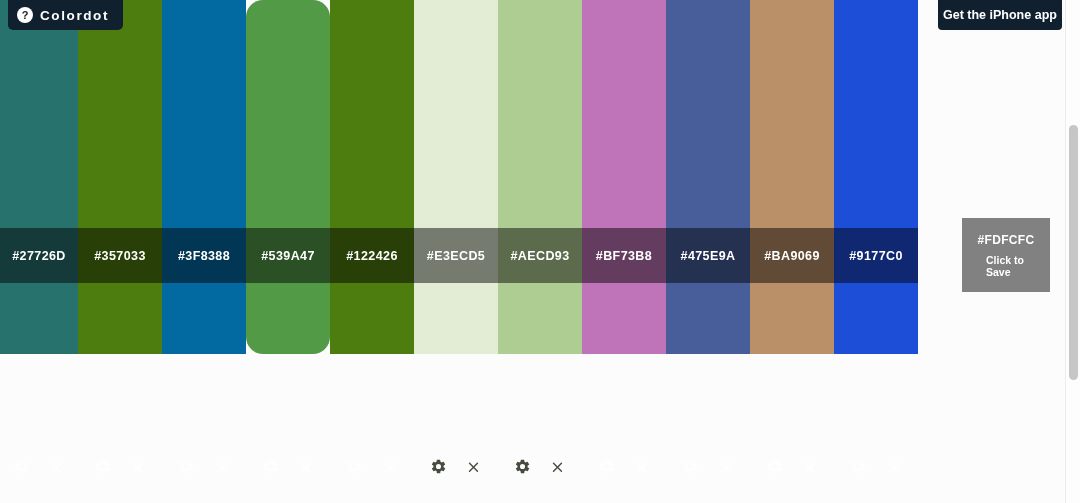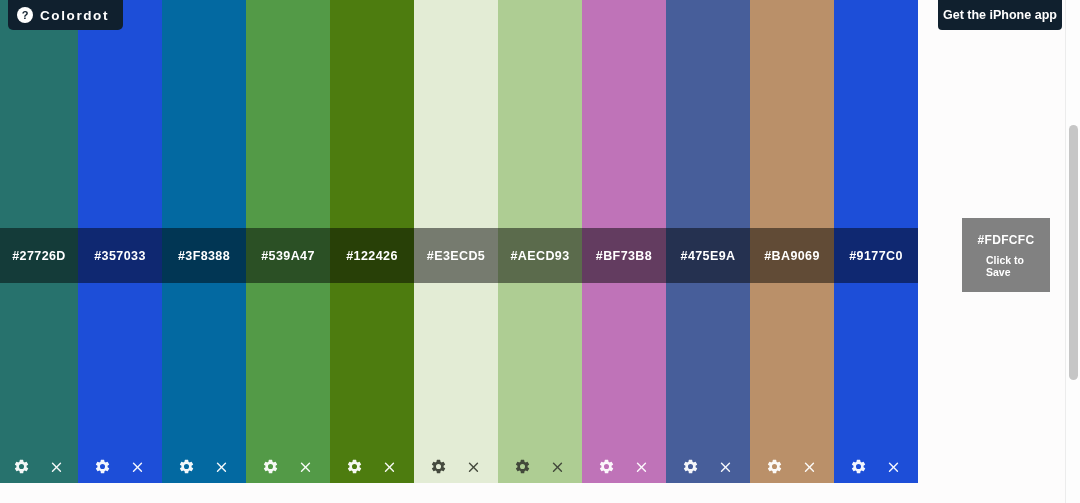--- a/index.html
+++ b/index.html
@@ -12,21 +12,21 @@
   #app { position: relative; width: 1080px; height: 503px; }
 
   
   #columns {
     position: absolute; left: 0; top: 0;
     width: 918px; height: 503px;
     display: flex;
   }
   .color-col {
     position: relative;
-    height: 483px;
+    height: 354px;
     flex: 0 0 auto;
   }
   .col-strip {
     position: absolute;
     left: 0; right: 0;
     top: 228px; height: 55px;
     background: rgba(0,0,0,0.48);
     display: flex;
     align-items: center;
     justify-content: center;
@@ -172,21 +172,21 @@
               <path d="M19.14 12.94a7.14 7.14 0 0 0 .06-.94 7.14 7.14 0 0 0-.06-.94l2.03-1.58a.5.5 0 0 0 .12-.62l-1.92-3.32a.5.5 0 0 0-.6-.22l-2.39.96a7.02 7.02 0 0 0-1.62-.94l-.36-2.54a.5.5 0 0 0-.5-.42h-3.84a.5.5 0 0 0-.5.42l-.36 2.54c-.58.24-1.12.56-1.62.94l-2.39-.96a.5.5 0 0 0-.6.22L2.76 8.86a.5.5 0 0 0 .12.62l2.03 1.58c-.04.31-.06.63-.06.94s.02.63.06.94l-2.03 1.58a.5.5 0 0 0-.12.62l1.92 3.32c.12.22.38.3.6.22l2.39-.96c.5.38 1.04.7 1.62.94l.36 2.54c.04.24.25.42.5.42h3.84c.25 0 .46-.18.5-.42l.36-2.54c.58-.24 1.12-.56 1.62-.94l2.39.96c.22.08.48 0 .6-.22l1.92-3.32a.5.5 0 0 0-.12-.62l-2.03-1.58zM12 15.6A3.6 3.6 0 1 1 12 8.4a3.6 3.6 0 0 1 0 7.2z"></path>
             </svg>
           </span>
           <span class="act-icon">
             <svg viewBox="0 0 24 24">
               <path d="M18.3 6.71a1 1 0 0 0-1.41 0L12 11.59 7.11 6.7A1 1 0 1 0 5.7 8.11L10.59 13 5.7 17.89a1 1 0 1 0 1.41 1.41L12 14.41l4.89 4.89a1 1 0 0 0 1.41-1.41L13.41 13l4.89-4.89a1 1 0 0 0 0-1.4z"></path>
             </svg>
           </span>
         </div>
       </div>
-      <div class="color-col dark" style="width: 84px; background: #1d4ed8; text-align: center;">
+      <div class="color-col dark" style="width: 84px; background: #4d7c0f; text-align: center;">
         <div class="col-strip">
           <span class="col-hex">#357033</span>
         </div>
         <div class="col-actions">
           <span class="act-icon">
             <svg viewBox="0 0 24 24">
               <path d="M19.14 12.94a7.14 7.14 0 0 0 .06-.94 7.14 7.14 0 0 0-.06-.94l2.03-1.58a.5.5 0 0 0 .12-.62l-1.92-3.32a.5.5 0 0 0-.6-.22l-2.39.96a7.02 7.02 0 0 0-1.62-.94l-.36-2.54a.5.5 0 0 0-.5-.42h-3.84a.5.5 0 0 0-.5.42l-.36 2.54c-.58.24-1.12.56-1.62.94l-2.39-.96a.5.5 0 0 0-.6.22L2.76 8.86a.5.5 0 0 0 .12.62l2.03 1.58c-.04.31-.06.63-.06.94s.02.63.06.94l-2.03 1.58a.5.5 0 0 0-.12.62l1.92 3.32c.12.22.38.3.6.22l2.39-.96c.5.38 1.04.7 1.62.94l.36 2.54c.04.24.25.42.5.42h3.84c.25 0 .46-.18.5-.42l.36-2.54c.58-.24 1.12-.56 1.62-.94l2.39.96c.22.08.48 0 .6-.22l1.92-3.32a.5.5 0 0 0-.12-.62l-2.03-1.58zM12 15.6A3.6 3.6 0 1 1 12 8.4a3.6 3.6 0 0 1 0 7.2z"></path>
             </svg>
           </span>
           <span class="act-icon">
@@ -206,21 +206,21 @@
               <path d="M19.14 12.94a7.14 7.14 0 0 0 .06-.94 7.14 7.14 0 0 0-.06-.94l2.03-1.58a.5.5 0 0 0 .12-.62l-1.92-3.32a.5.5 0 0 0-.6-.22l-2.39.96a7.02 7.02 0 0 0-1.62-.94l-.36-2.54a.5.5 0 0 0-.5-.42h-3.84a.5.5 0 0 0-.5.42l-.36 2.54c-.58.24-1.12.56-1.62.94l-2.39-.96a.5.5 0 0 0-.6.22L2.76 8.86a.5.5 0 0 0 .12.62l2.03 1.58c-.04.31-.06.63-.06.94s.02.63.06.94l-2.03 1.58a.5.5 0 0 0-.12.62l1.92 3.32c.12.22.38.3.6.22l2.39-.96c.5.38 1.04.7 1.62.94l.36 2.54c.04.24.25.42.5.42h3.84c.25 0 .46-.18.5-.42l.36-2.54c.58-.24 1.12-.56 1.62-.94l2.39.96c.22.08.48 0 .6-.22l1.92-3.32a.5.5 0 0 0-.12-.62l-2.03-1.58zM12 15.6A3.6 3.6 0 1 1 12 8.4a3.6 3.6 0 0 1 0 7.2z"></path>
             </svg>
           </span>
           <span class="act-icon">
             <svg viewBox="0 0 24 24">
               <path d="M18.3 6.71a1 1 0 0 0-1.41 0L12 11.59 7.11 6.7A1 1 0 1 0 5.7 8.11L10.59 13 5.7 17.89a1 1 0 1 0 1.41 1.41L12 14.41l4.89 4.89a1 1 0 0 0 1.41-1.41L13.41 13l4.89-4.89a1 1 0 0 0 0-1.4z"></path>
             </svg>
           </span>
         </div>
       </div>
-      <div class="color-col dark" style="width: 84px; background: rgb(83, 154, 71);">
+      <div class="color-col dark" style="width: 84px; background: rgb(83, 154, 71); border-radius: 17px;">
         <div class="col-strip">
           <span class="col-hex">#539A47</span>
         </div>
         <div class="col-actions">
           <span class="act-icon">
             <svg viewBox="0 0 24 24">
               <path d="M19.14 12.94a7.14 7.14 0 0 0 .06-.94 7.14 7.14 0 0 0-.06-.94l2.03-1.58a.5.5 0 0 0 .12-.62l-1.92-3.32a.5.5 0 0 0-.6-.22l-2.39.96a7.02 7.02 0 0 0-1.62-.94l-.36-2.54a.5.5 0 0 0-.5-.42h-3.84a.5.5 0 0 0-.5.42l-.36 2.54c-.58.24-1.12.56-1.62.94l-2.39-.96a.5.5 0 0 0-.6.22L2.76 8.86a.5.5 0 0 0 .12.62l2.03 1.58c-.04.31-.06.63-.06.94s.02.63.06.94l-2.03 1.58a.5.5 0 0 0-.12.62l1.92 3.32c.12.22.38.3.6.22l2.39-.96c.5.38 1.04.7 1.62.94l.36 2.54c.04.24.25.42.5.42h3.84c.25 0 .46-.18.5-.42l.36-2.54c.58-.24 1.12-.56 1.62-.94l2.39.96c.22.08.48 0 .6-.22l1.92-3.32a.5.5 0 0 0-.12-.62l-2.03-1.58zM12 15.6A3.6 3.6 0 1 1 12 8.4a3.6 3.6 0 0 1 0 7.2z"></path>
             </svg>
           </span>
           <span class="act-icon">

